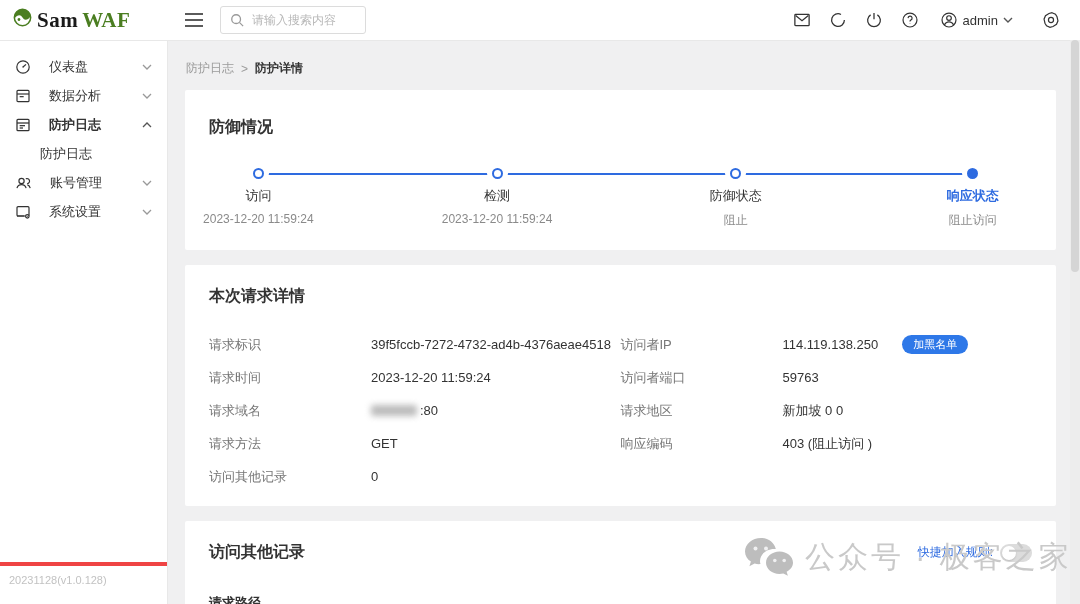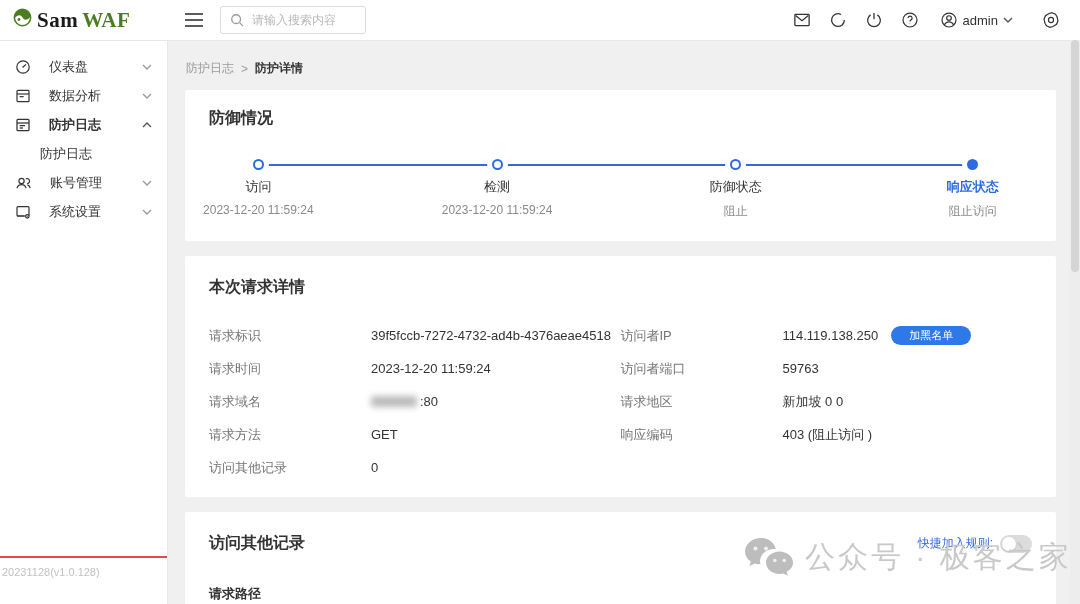--- a/index.html
+++ b/index.html
@@ -24,46 +24,46 @@
   .header-right{margin-left:auto;display:flex;align-items:center;padding-right:11px}
   .hicon{cursor:pointer;padding:0 9px}
   .hicon.gear{margin-left:14px}
   .user{display:flex;align-items:center;gap:5px;font-size:13px;color:#333;cursor:pointer;padding:0 6px 0 12px}
   
   .sidebar{position:absolute;top:40px;left:0;bottom:0;width:168px;background:#fff;border-right:1px solid #e8e8e8;z-index:30;box-sizing:border-box;padding-top:12px}
   .side-item{display:flex;align-items:center;height:29px;padding:0 15px;font-size:13px;color:#333;gap:18px;cursor:pointer}
   .side-item .chev{margin-left:auto;color:#9a9a9a}
   .side-item.active-parent{font-weight:700}
   .sub-item{display:flex;align-items:center;height:29px;padding-left:40px;font-size:13px;color:#333;cursor:pointer}
-  .side-footer{position:absolute;bottom:16px;left:0;right:0;border-top:2px solid #ef4444;padding:8px 2px 10px;font-size:11px;color:#c2c2c2;background:#fff}
+  .side-footer{position:absolute;bottom:8px;left:0;right:0;border-top:4px solid #ef4444;padding:8px 9px 10px;font-size:11px;color:#c2c2c2;background:#fff}
   
   .main{position:absolute;top:40px;left:168px;right:0;bottom:0;box-sizing:border-box;padding:14px 24px 0 17px;overflow:hidden}
   .breadcrumb{font-size:12px;color:#9b9b9b;margin:6px 0 13px 1px;display:flex;align-items:center;gap:7px}
   .breadcrumb .bc-current{color:#333;font-weight:600}
   .card{background:#fff;border-radius:2px;margin-bottom:15px}
   .card-title{font-size:16px;font-weight:600;color:#333}
   
-  .card1{padding:18px 24px 18px}
+  .card1{padding:27px 24px 18px}
   .timeline{position:relative;height:64px;margin-top:30px}
   .track{position:absolute;left:6%;right:7.2%;top:5px;height:2px;background:#2e6be0}
   .tstep{position:absolute;top:0;transform:translateX(-50%);text-align:center;width:210px}
   .tstep .dot{width:7px;height:7px;border:2px solid #2e6be0;background:#fff;border-radius:50%;margin:0 auto;box-shadow:0 0 0 5px #fff;position:relative;z-index:2}
   .tstep.current .dot{background:#2e6be0}
   .tlabel{margin-top:8px;font-size:13px;color:#333}
   .tstep.current .tlabel{color:#2e6be0;font-weight:700}
   .tsub{margin-top:7px;font-size:12px;color:#8a8a8a}
   
   .card2{padding:21px 24px 4px}
   .fields{display:flex;margin-top:30px}
   .fcol{flex:1;min-width:0}
   .frow{display:flex;align-items:center;margin-bottom:18px;font-size:13px;line-height:15px;height:15px}
   .flabel{width:162px;flex:none;color:#767676}
   .fvalue{color:#333;display:flex;align-items:center}
   .blur-chip{display:inline-block;width:46px;height:11px;background:#8e8e8e;filter:blur(3px);border-radius:2px;margin-right:3px;opacity:.6}
-  .pill{margin-left:13px;background:#2e78e8;color:#fff;font-size:11px;padding:3px 18px;border-radius:999px;border:none;cursor:pointer;font-family:inherit;line-height:1.2}
+  .pill{margin-left:24px;background:#2e78e8;color:#fff;font-size:11px;padding:3px 11px;border-radius:999px;border:none;cursor:pointer;font-family:inherit;line-height:1.2}
   
   .card3{padding:21px 24px 60px;margin-bottom:0}
   .card3-head{display:flex;align-items:center;justify-content:space-between}
   .quick{display:flex;align-items:center;gap:7px;font-size:12px;color:#2e6be0}
   .switch{width:32px;height:18px;border-radius:9px;background:#dcdcdc;position:relative;cursor:pointer;flex:none}
   .knob{position:absolute;left:2px;top:2px;width:14px;height:14px;border-radius:50%;background:#fff;box-shadow:0 1px 2px rgba(0,0,0,.15)}
   .path-label{margin-top:31px;font-size:13px;font-weight:700;color:#333}
   
   .watermark{position:absolute;left:743px;top:536px;display:flex;align-items:center;gap:10px;color:#c9c9c9;font-size:30px;letter-spacing:3px;z-index:50;pointer-events:none;font-weight:400}
   

